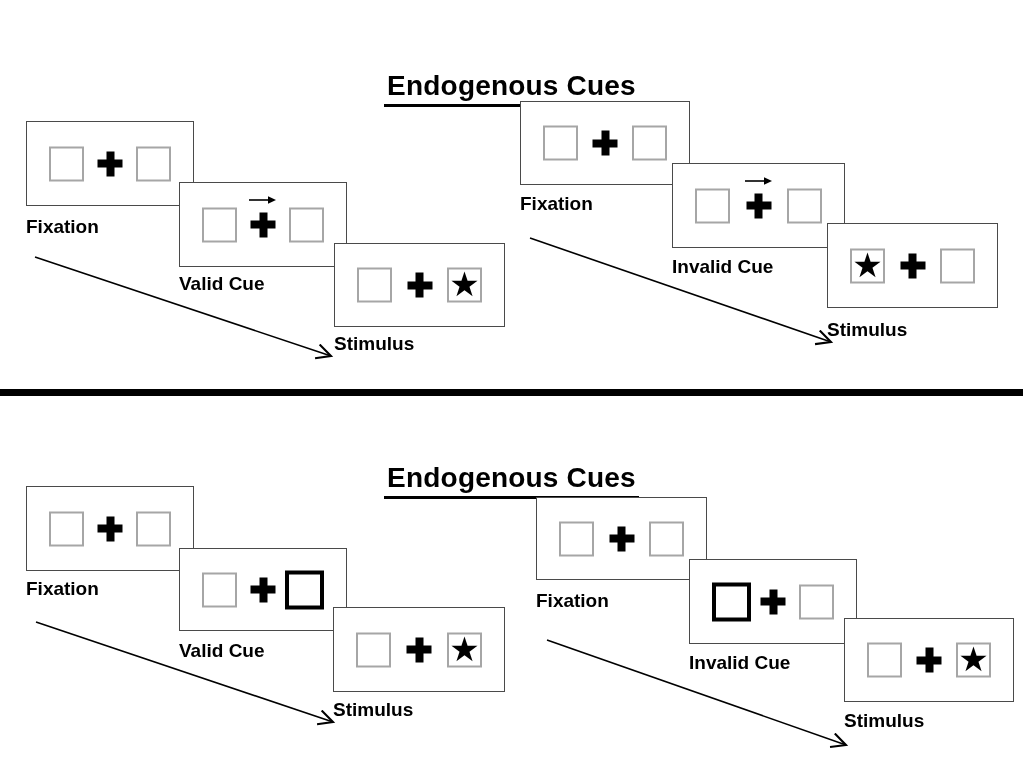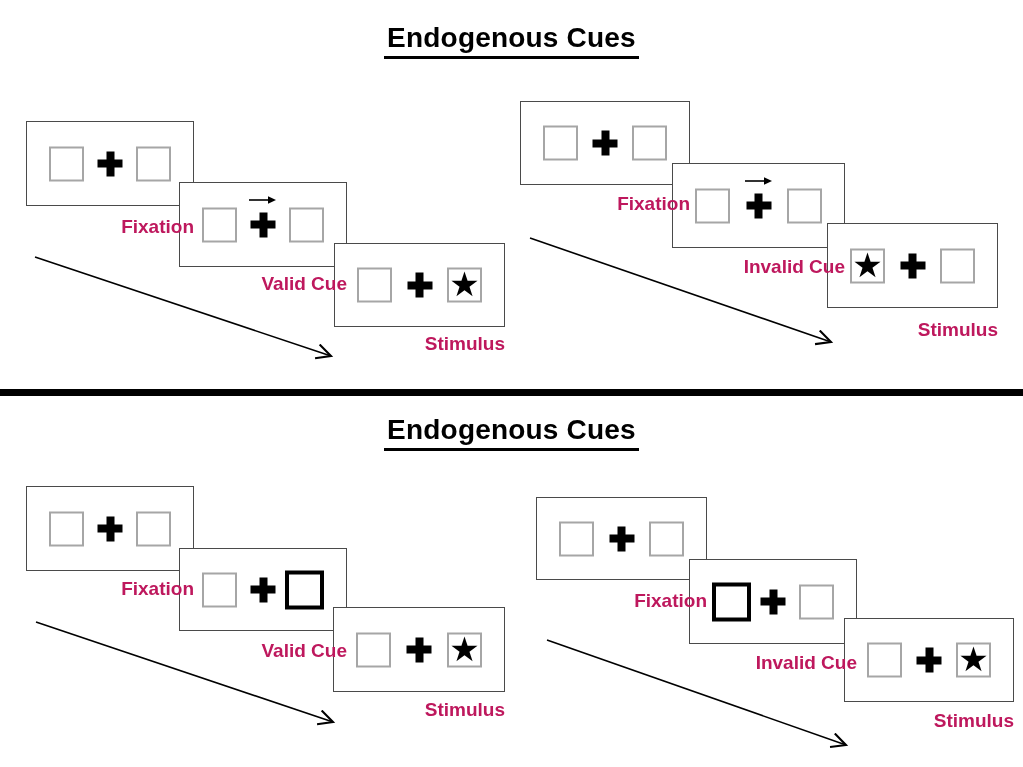--- a/index.html
+++ b/index.html
@@ -13,20 +13,21 @@
     color: #000;
   }
   .title {
     position: absolute;
     left: 0;
     width: 100%;
     text-align: center;
     font-size: 28px;
     font-weight: bold;
     letter-spacing: 0.2px;
+    margin-top: 48px;
   }
   .title span {
     display: inline-block;
     border-bottom: 3px solid #000;
     padding: 0 3px 2px 3px;
   }
   .divider {
     position: absolute;
     left: 0;
     top: 389px;
@@ -91,22 +92,22 @@
   .star {
     font-size: 34px;
     line-height: 1;
     color: #000;
     margin-top: -3px;
   }
   .label {
     position: absolute;
     font-size: 19px;
     font-weight: bold;
-    text-align: right;
-    color: #be185d;
+    text-align: left;
+    color: #000000;
     z-index: 6;
     white-space: nowrap;
   }
   .tl-arrow { position: absolute; }
 </style>
 </head>
 <body>
 
 <div class="stage">
 

